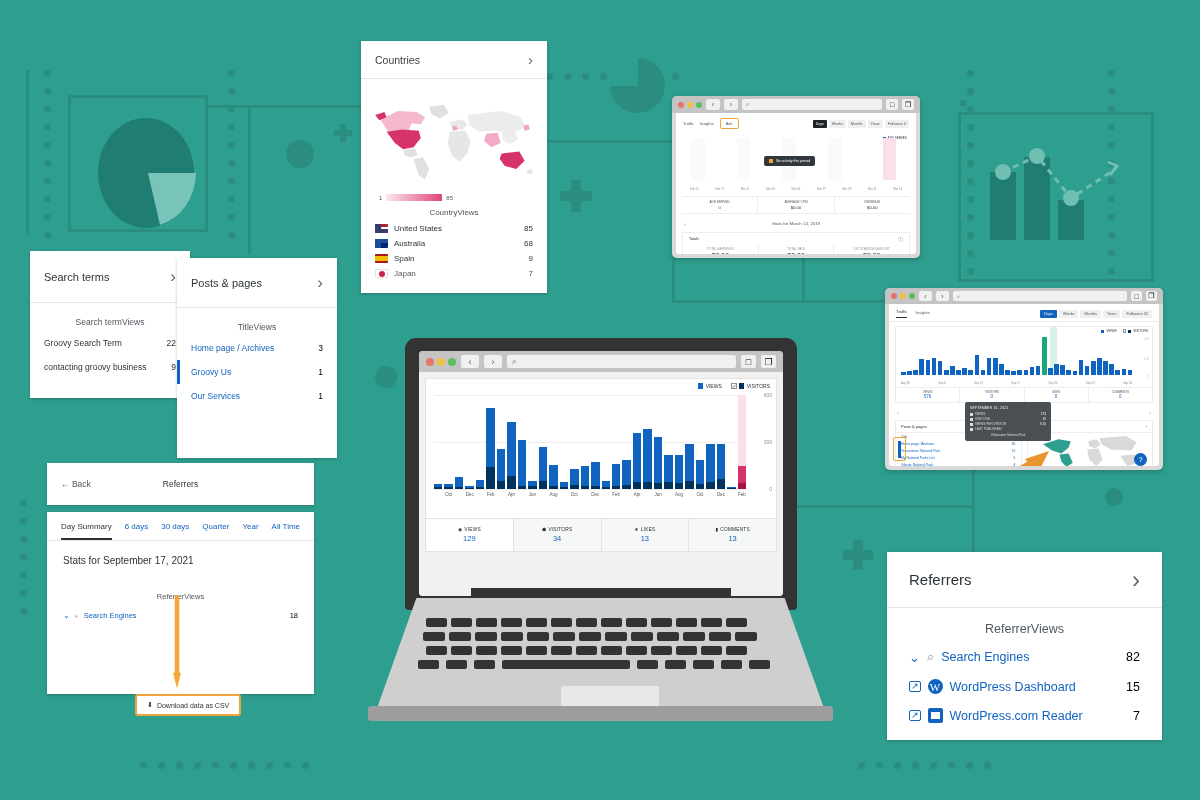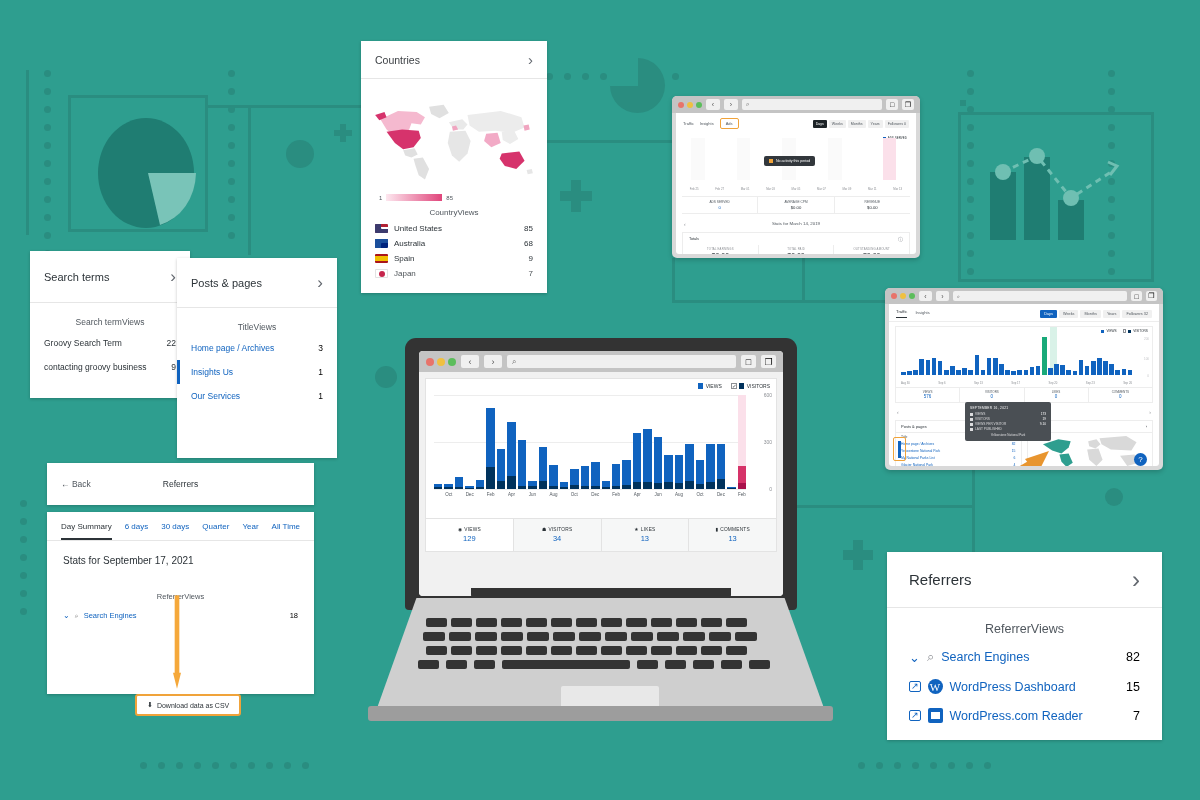--- a/index.html
+++ b/index.html
@@ -559,21 +559,21 @@
   </div>
   <div class="tbl-head">
     <span>Title</span>
     <span>Views</span>
   </div>
   <div class="tbl-row">
     <span class="lnk">Home page / Archives</span>
     <span>3</span>
   </div>
   <div class="tbl-row sel">
-    <span class="lnk">Insights Us</span>
+    <span class="lnk">Groovy Us</span>
     <span>1</span>
   </div>
   <div class="tbl-row">
     <span class="lnk">Our Services</span>
     <span>1</span>
   </div>
 </div>
 
 <div class="card" id="ref-back-card">
   <div id="ref-back-bar">

